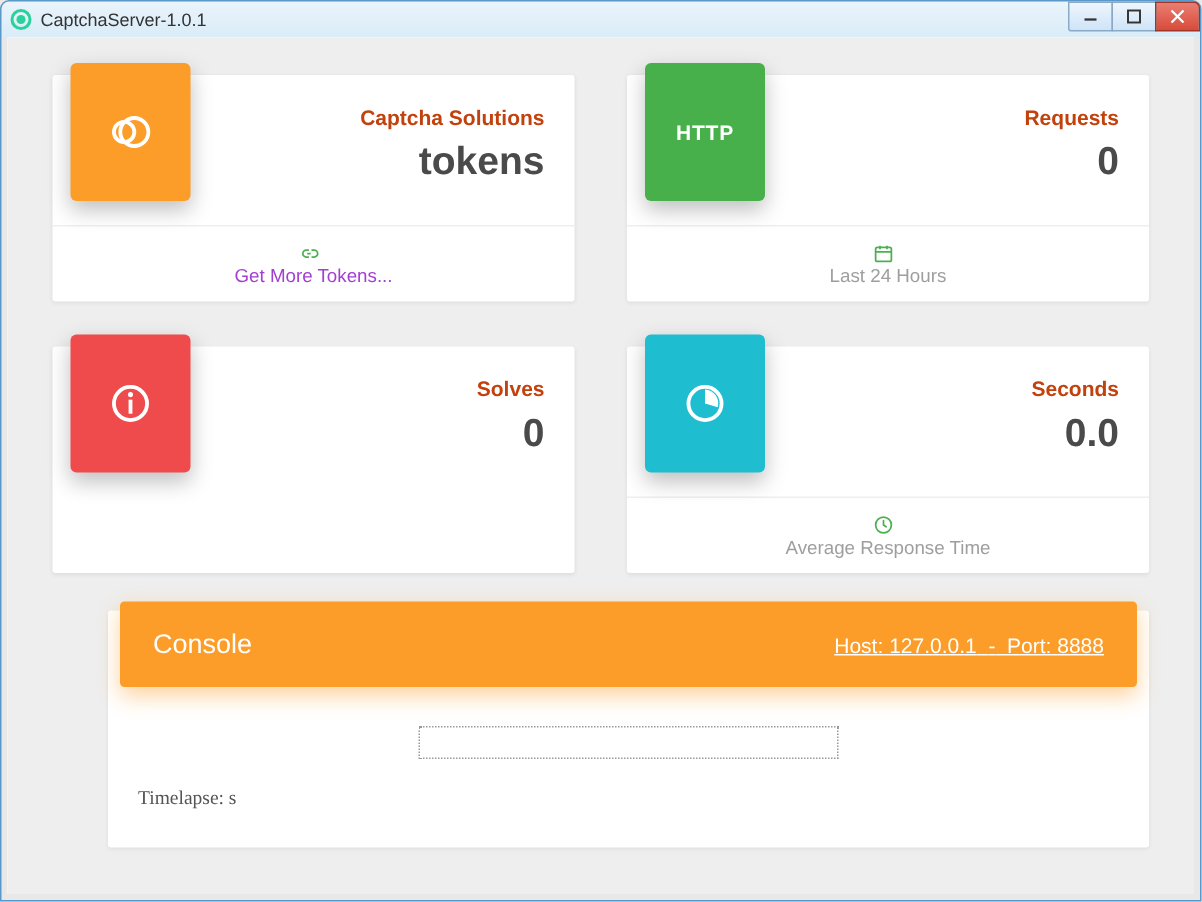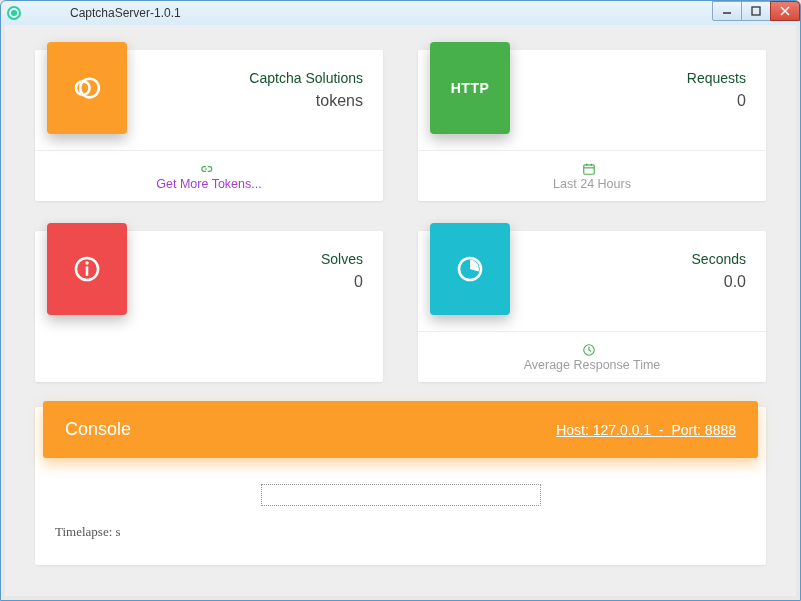--- a/index.html
+++ b/index.html
@@ -21,21 +21,20 @@
     position: relative;
   }
   .titlebar {
     height: 24px;
     display: flex;
     align-items: center;
     padding: 12px 6px;
     font-size: 12px;
     color: #333;
     position: relative;
-    gap: 43px;
   }
   .titlebar .app-icon {
     width: 14px; height: 14px;
     border: 2px solid #2bd19b;
     border-radius: 50%;
     margin-right: 6px;
     position: relative;
   }
   .titlebar .app-icon::after {
     content: '';
@@ -113,28 +112,28 @@
   .badge-orange { background: #fb9d28; }
   .badge-green  { background: #47b04b; }
   .badge-red    { background: #ef4b4c; }
   .badge-cyan   { background: #1fbdd0; }
   .card-values {
     flex: 1;
     text-align: right;
     padding-top: 20px;
   }
   .card-label {
-    color: #14532d;
+    color: #c2410c;
     font-size: 14px;
-    font-weight: 400;
+    font-weight: 700;
   }
   .card-value {
     color: #4a4a4a;
-    font-size: 16px;
-    font-weight: 400;
+    font-size: 26px;
+    font-weight: 700;
     margin-top: 6px;
   }
   .card-footer {
     border-top: 1px solid #eee;
     padding: 10px 14px;
     font-size: 12.5px;
     color: #9e9e9e;
     display: flex;
     align-items: center;
     flex-direction: column;
@@ -145,20 +144,21 @@
     align-items: center; justify-content: center;
     margin-right: 6px;
   }
   .link-purple { color: #a23fd0; cursor: pointer; }
 
   
   .console-panel {
     background: #fff;
     border-radius: 2px;
     box-shadow: 0 1px 3px rgba(0,0,0,0.07);
+    margin-left: 37px;
   }
   .console-header {
     background: #fb9d28;
     color: #fff;
     border-radius: 3px;
     margin: -10px 8px 0 8px;
     box-shadow: 0 6px 14px rgba(251,157,40,0.45);
     padding: 18px 22px;
     display: flex;
     justify-content: space-between;

